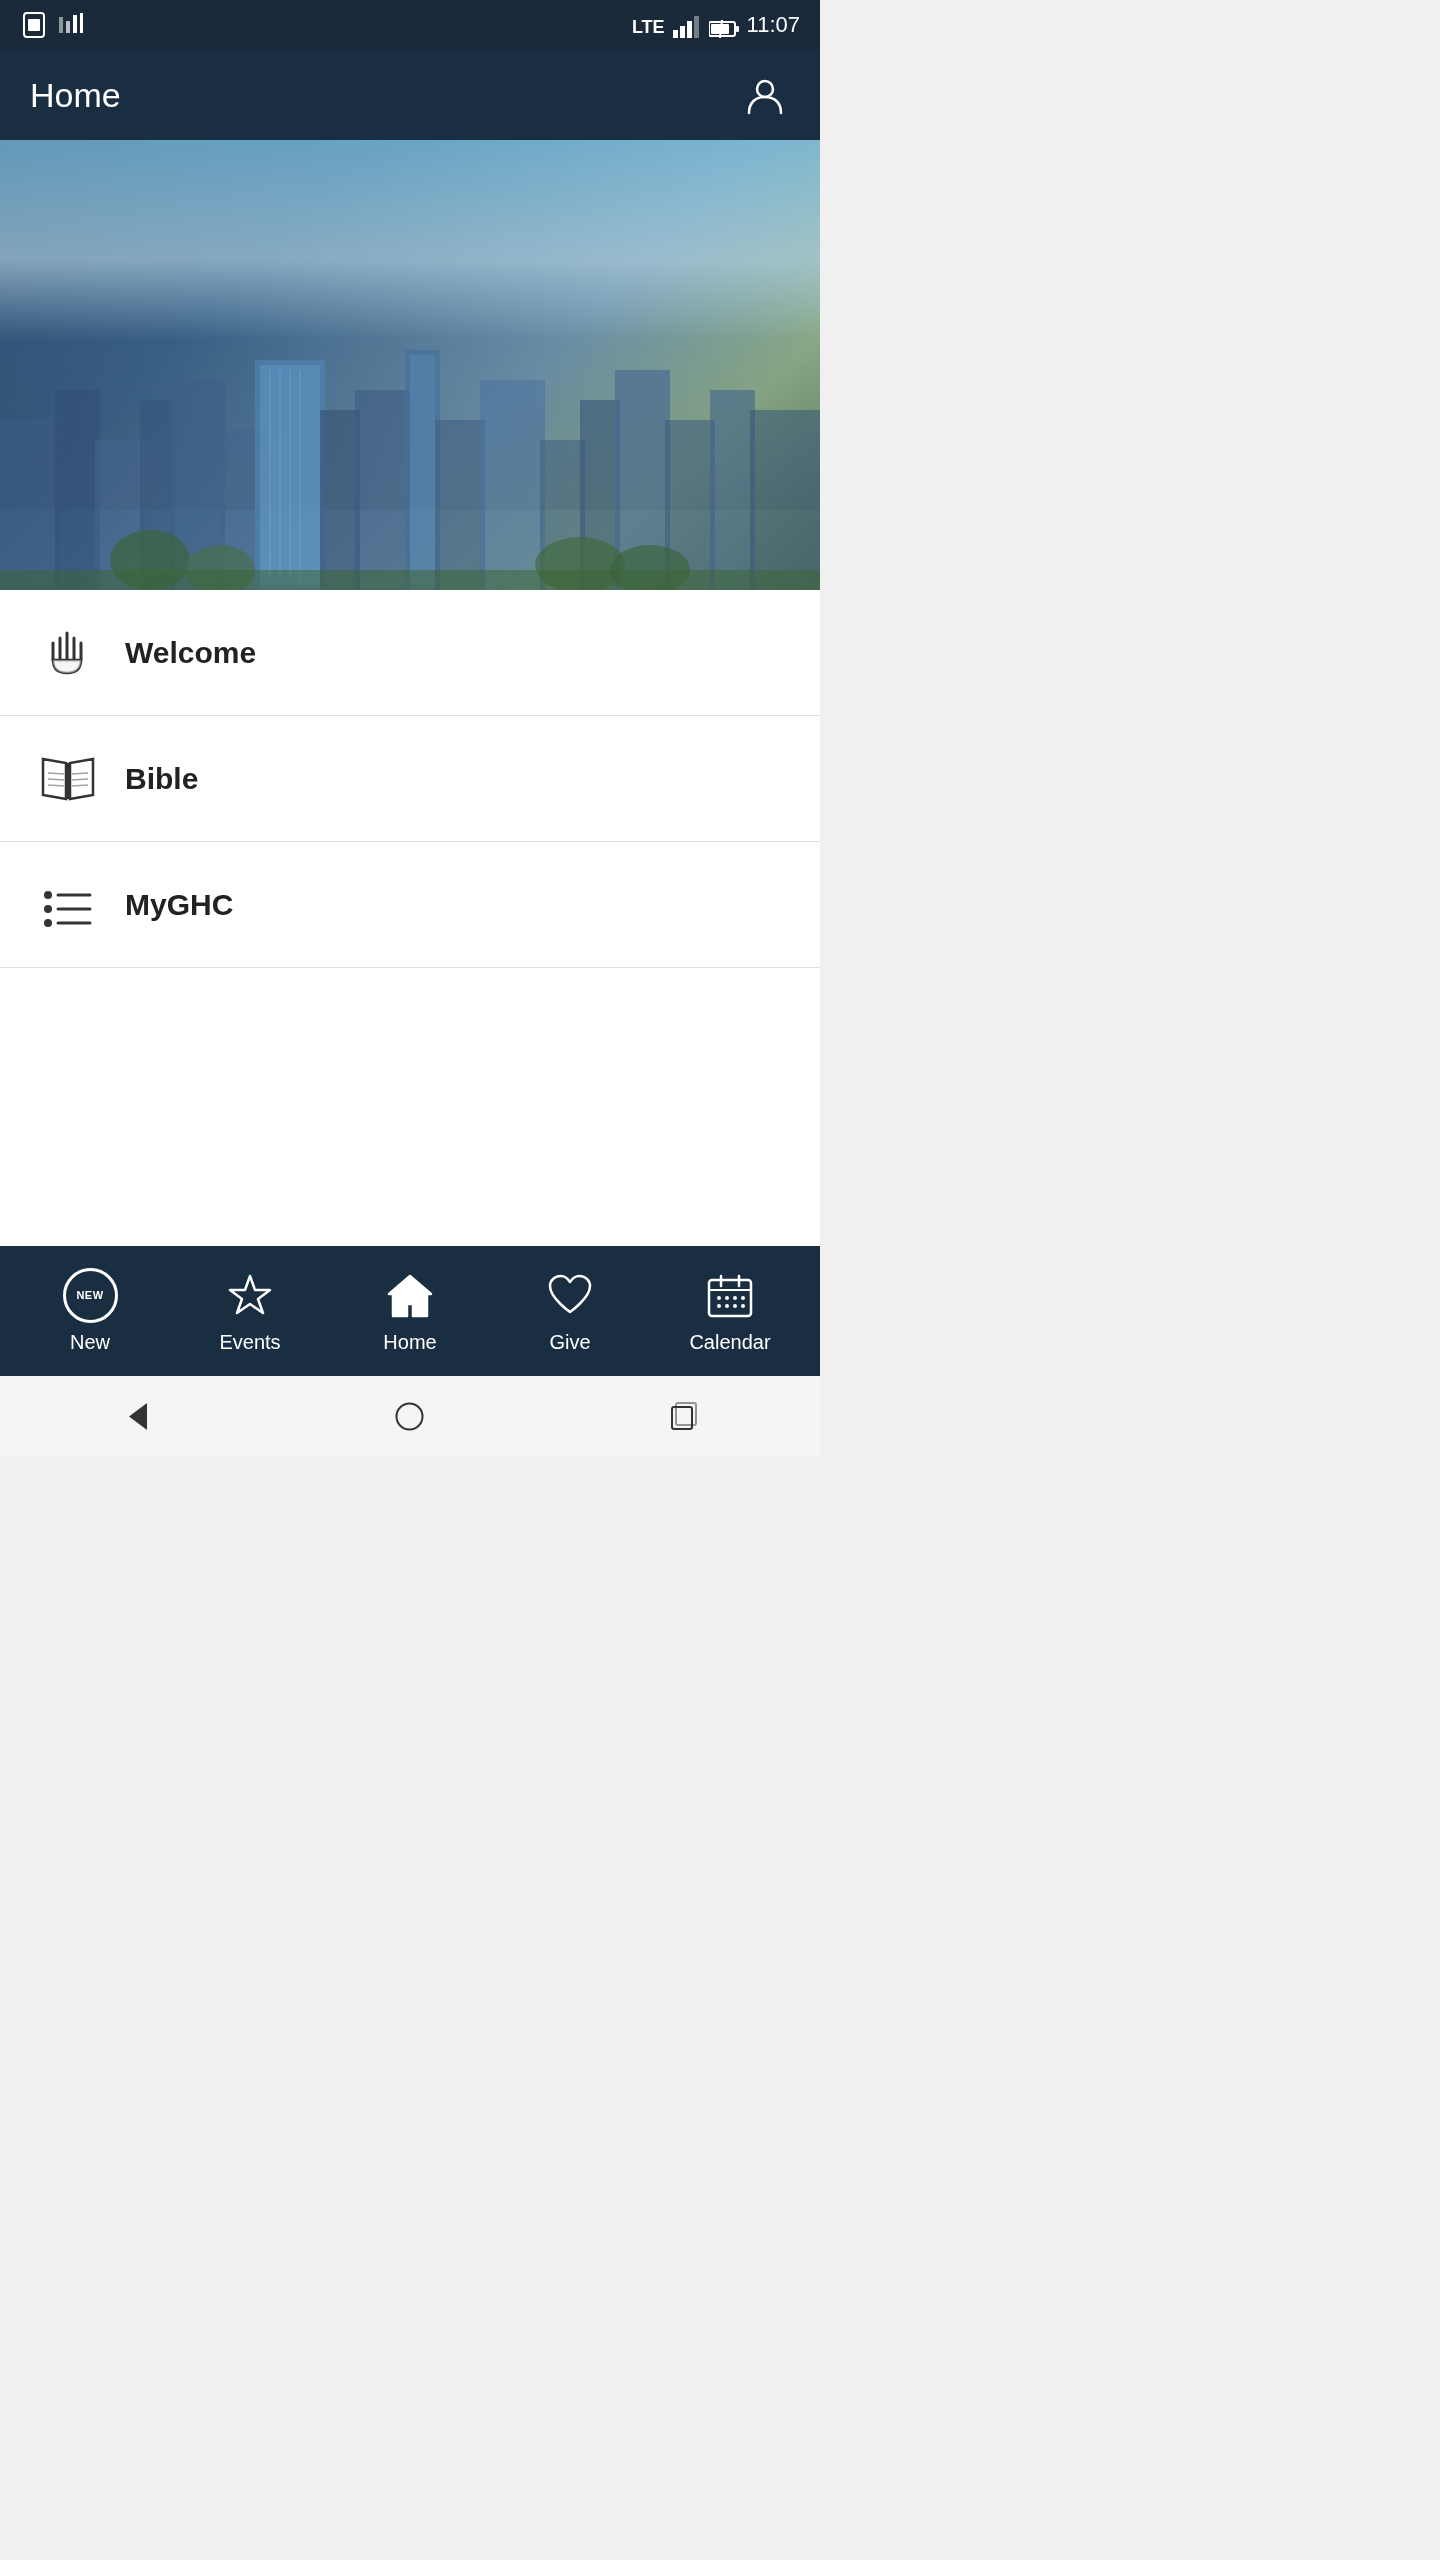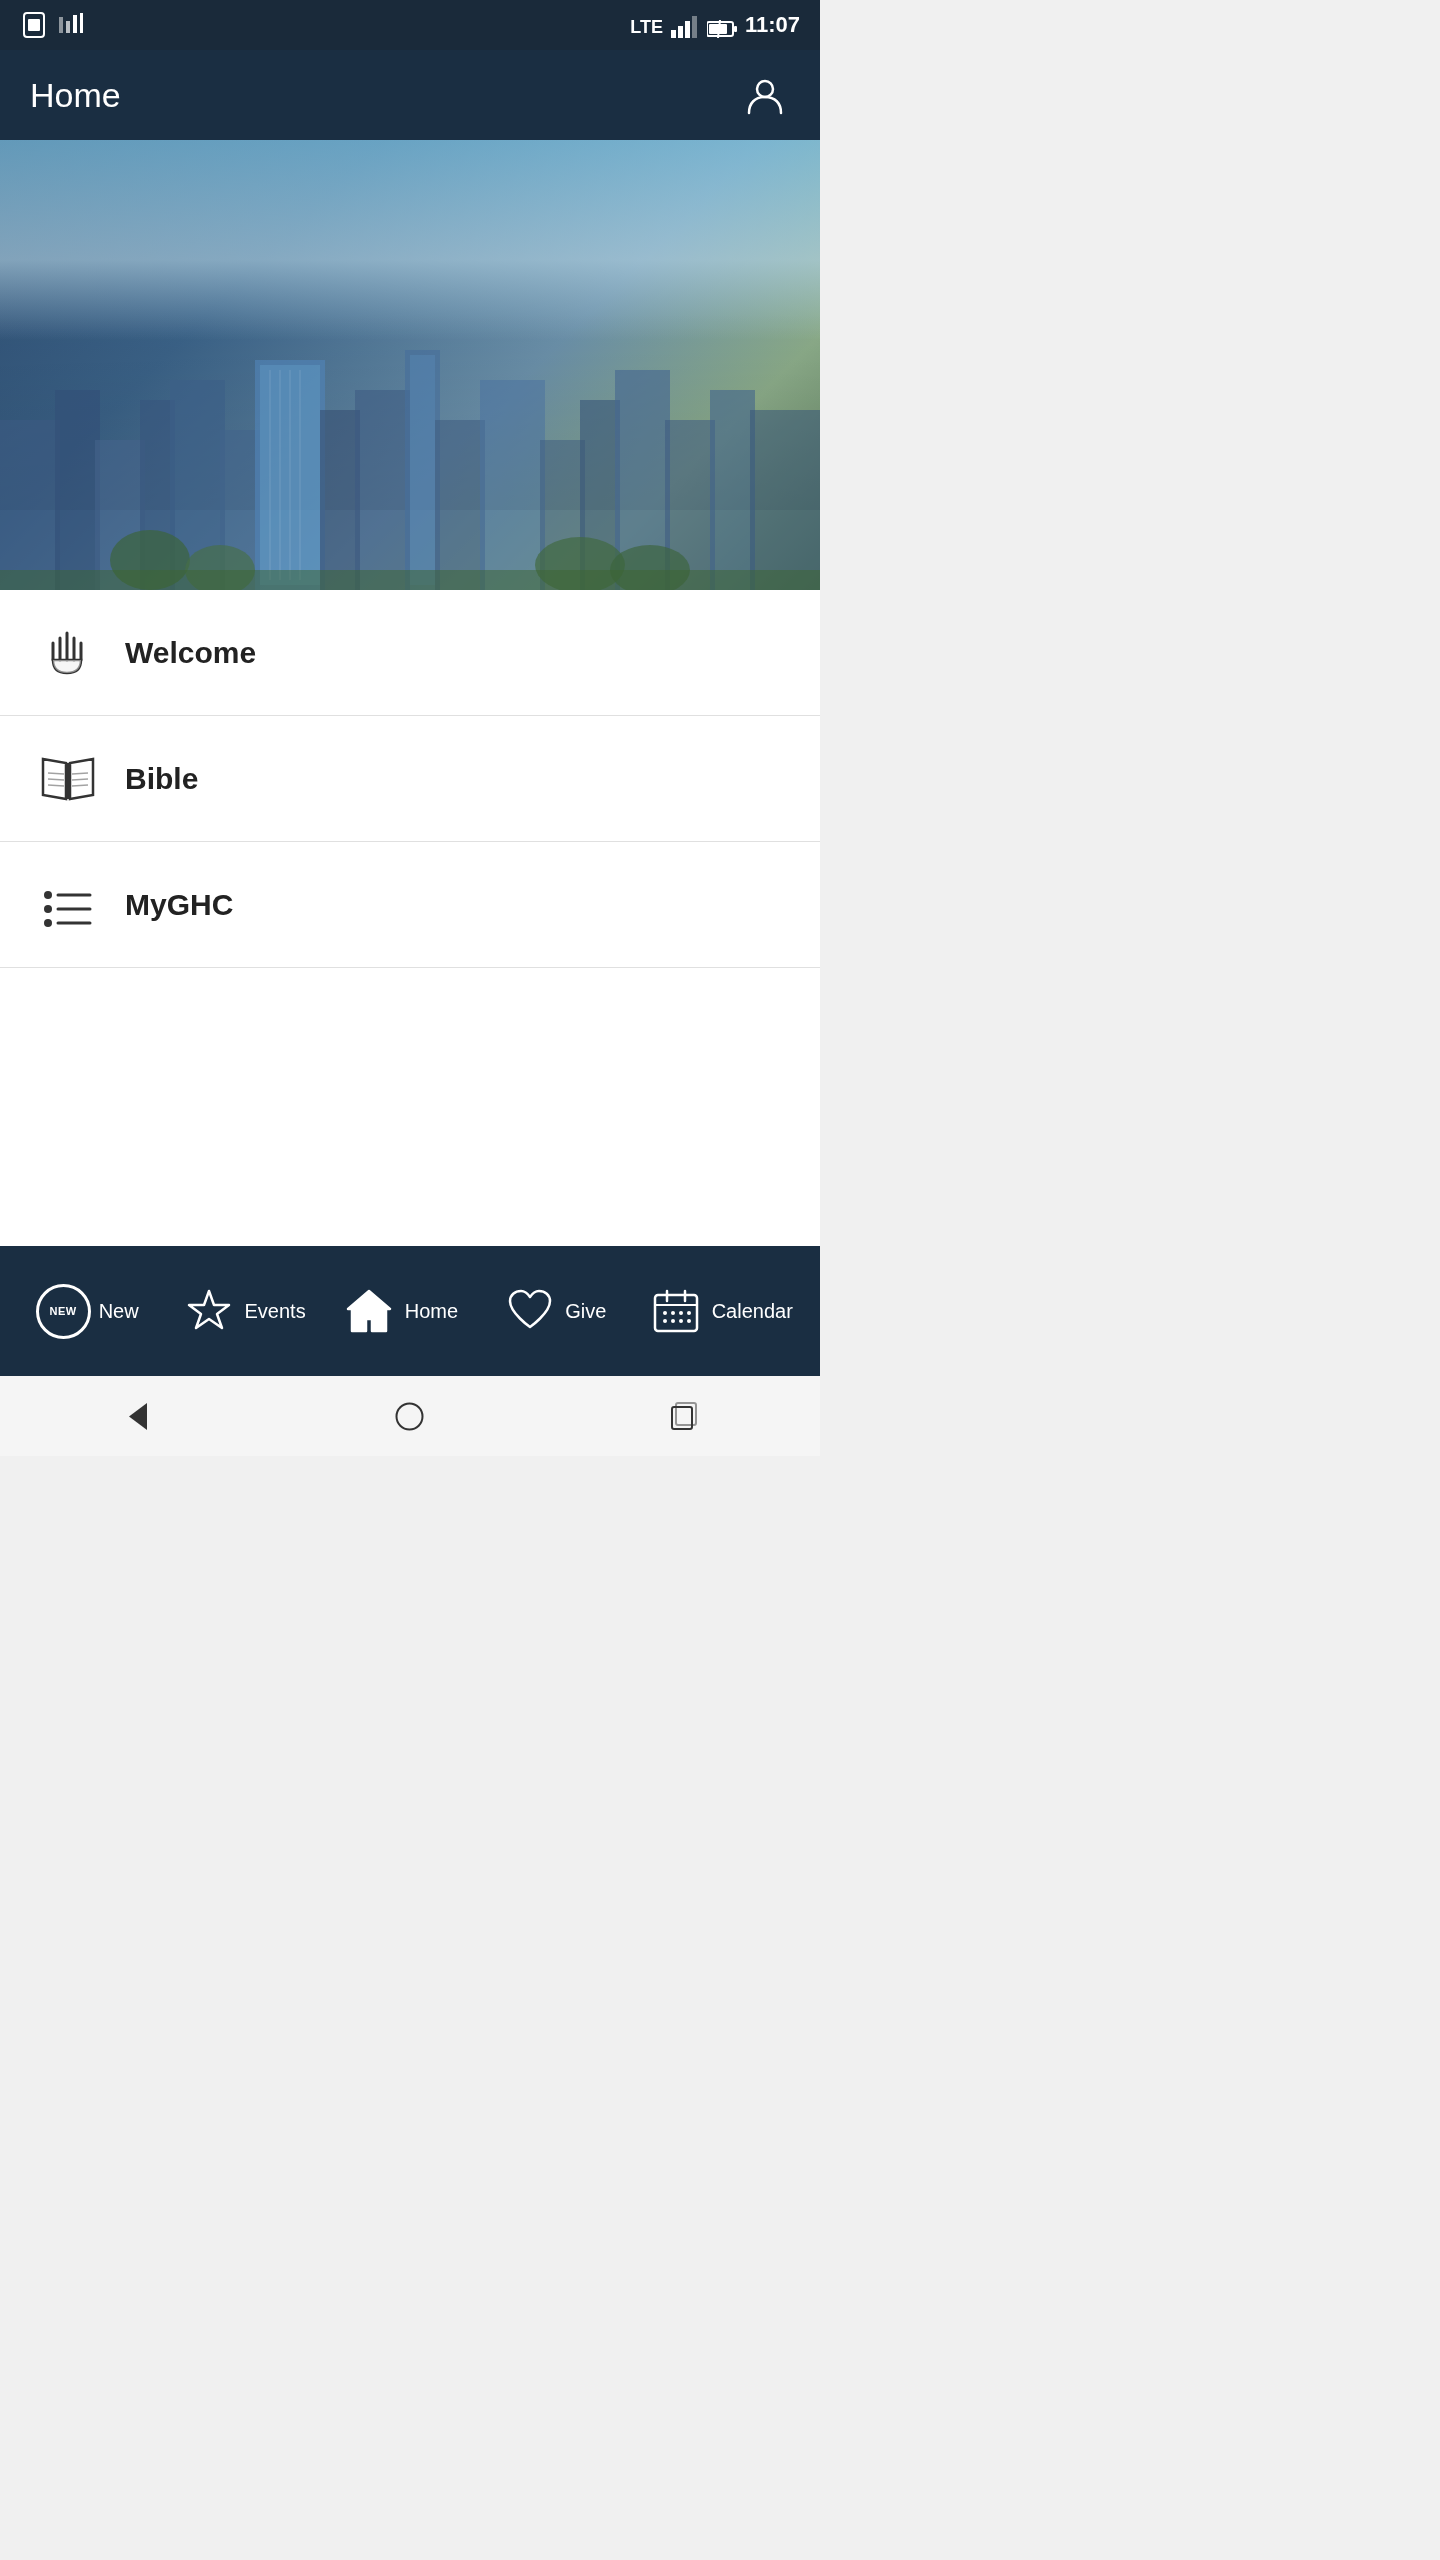--- a/index.html
+++ b/index.html
@@ -181,21 +181,21 @@
       align-items: center;
       justify-content: space-around;
       padding: 0 10px;
       position: sticky;
       bottom: 0;
       z-index: 100;
     }
 
     .nav-item {
       display: flex;
-      flex-direction: row;
+      flex-direction: column;
       align-items: center;
       justify-content: center;
       color: white;
       gap: 8px;
       cursor: pointer;
       min-width: 120px;
     }
 
     .nav-icon {
       width: 55px;
@@ -281,21 +281,21 @@
       <rect x="7" y="10" width="5" height="12" fill="white"></rect>
       <rect x="14" y="5" width="5" height="17" fill="white"></rect>
       <rect x="21" y="0" width="5" height="22" fill="white" opacity="0.4"></rect>
     </svg>
     <svg width="30" height="18" viewBox="0 0 30 18">
       <rect x="0" y="2" width="26" height="14" rx="2" fill="none" stroke="white" stroke-width="2"></rect>
       <rect x="2" y="4" width="18" height="10" rx="1" fill="white"></rect>
       <rect x="27" y="6" width="3" height="6" rx="1" fill="white"></rect>
       <line x1="13" y1="0" x2="11" y2="18" stroke="white" stroke-width="2"></line>
     </svg>
-    <span style="font-size:22px; font-weight:bold;">11:07</span>
+    <span style="font-size:22px; font-weight:normal;">11:07</span>
   </div>
 </div>
 
 <div class="app-header">
   <span class="app-header-title">Home</span>
   <div class="profile-icon">
     <svg width="40" height="40" viewBox="0 0 40 40">
       <circle cx="20" cy="14" r="8" fill="none" stroke="white" stroke-width="2.5"></circle>
       <path d="M4 38 C4 28 10 22 20 22 C30 22 36 28 36 38" fill="none" stroke="white" stroke-width="2.5" stroke-linecap="round"></path>
     </svg>

